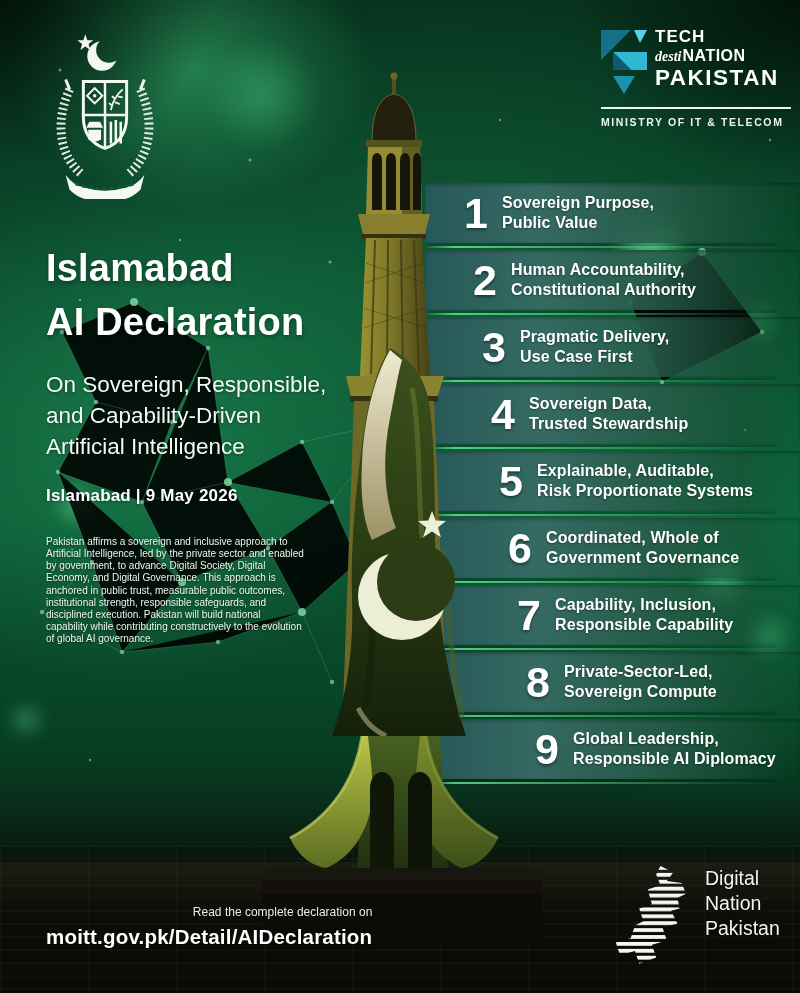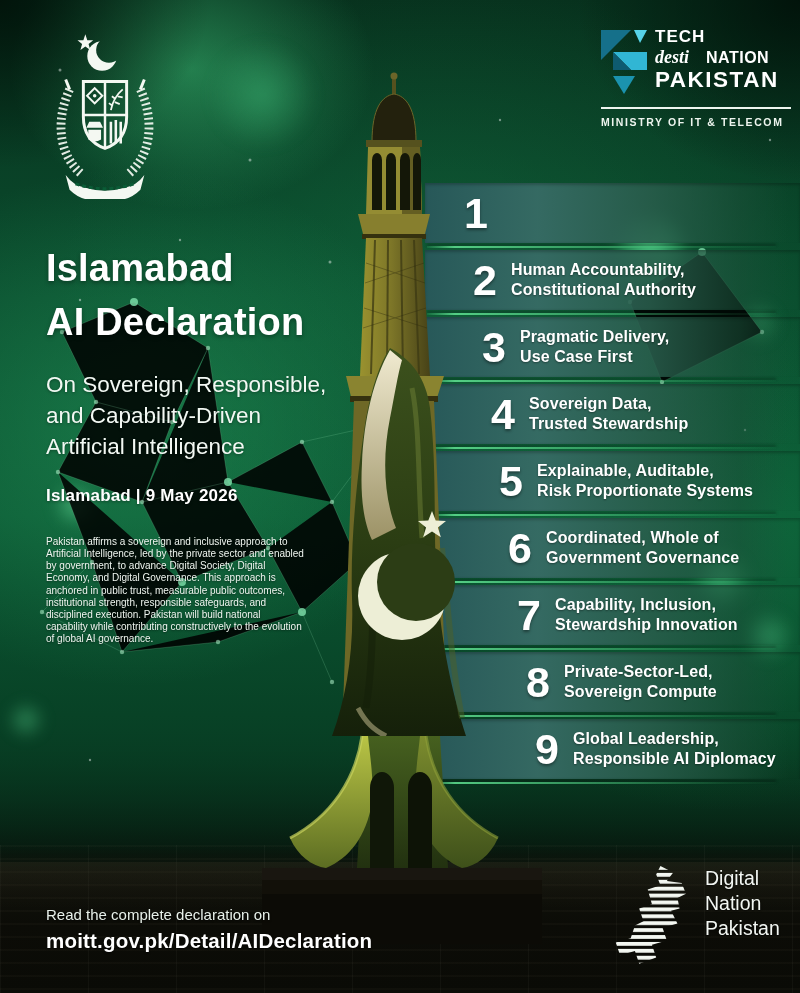--- a/index.html
+++ b/index.html
@@ -48,29 +48,29 @@
   .b1{padding-left:36px;}.b2{padding-left:45px;}.b3{padding-left:54px;}
   .b4{padding-left:63px;}.b5{padding-left:71px;}.b6{padding-left:80px;}
   .b7{padding-left:89px;}.b8{padding-left:98px;}.b9{padding-left:107px;}
   
   .emblem{left:46px;top:27px;}
   .title{left:46px;top:242px;font-size:38px;font-weight:800;line-height:1.42;letter-spacing:.2px;white-space:pre-line;text-shadow:0 2px 4px rgba(0,0,0,.35);}
   .subtitle{left:46px;top:370px;font-size:22.5px;font-weight:400;line-height:1.37;color:#f2f8f3;white-space:pre-line;text-shadow:0 1px 3px rgba(0,0,0,.35);}
   .dateline{left:46px;top:486px;font-size:17px;font-weight:700;letter-spacing:.2px;text-shadow:0 1px 3px rgba(0,0,0,.4);}
   .para{left:46px;top:536px;width:258px;font-size:10px;line-height:1.215;color:#eef5ef;text-shadow:0 1px 2px rgba(0,0,0,.45);}
   .readon{left:46px;top:905px;line-height:1.3;}
-  .readon .pre{font-size:15px;color:#e9f1ea;text-shadow:0 1px 2px rgba(0,0,0,.6);}
+  .readon .pre{font-size:12px;color:#e9f1ea;text-shadow:0 1px 2px rgba(0,0,0,.6);text-align:right;}
   .readon .url{font-size:20.5px;font-weight:700;margin-top:3px;letter-spacing:.2px;text-shadow:0 1px 2px rgba(0,0,0,.6);}
   
   .hlogo{left:601px;top:28px;width:192px;}
   .hl-top{display:flex;align-items:flex-start;}
   .hl-text{margin-left:8px;line-height:1;}
   .hl-tech{font-size:17px;font-weight:800;letter-spacing:1px;}
   .hl-nation{margin-top:3px;}
-  .hl-desti{font-family:"Liberation Serif",serif;font-style:italic;font-size:18px;font-weight:700;margin-right:17px;}
+  .hl-desti{font-family:"Liberation Serif",serif;font-style:italic;font-size:14px;font-weight:700;margin-right:1px;}
   .hl-nationb{font-size:16px;font-weight:800;letter-spacing:.5px;}
   .hl-pak{font-size:22.5px;font-weight:800;letter-spacing:1.5px;margin-top:3px;}
   .hl-rule{margin-top:7px;width:190px;height:2px;background:#eef5ef;}
   .hl-ministry{margin-top:7px;font-size:10.5px;font-weight:700;letter-spacing:1.6px;color:#eef5ef;white-space:nowrap;}
   
   .bfoot{left:614px;top:866px;display:flex;align-items:flex-start;}
   .bf-text{margin-left:13px;font-size:19.5px;font-weight:400;line-height:1.28;white-space:pre-line;color:#f2f6f2;text-shadow:0 1px 2px rgba(0,0,0,.6);}
   svg{display:block;}
 </style>
 </head>
@@ -134,20 +134,22 @@
         <circle cx="500" cy="120" r="1.2"></circle>
     </g>
   </svg>
 
   <div class="abs platform"></div>
   <div class="abs wallstrip"></div>
 
   <div class="abs plist">
     <div class="bar b1">
         <span class="num">1</span>
+        <span class="lbl">Sovereign Purpose,
+Public Value</span>
       </div>
     <div class="bar b2">
         <span class="num">2</span>
         <span class="lbl">Human Accountability,
 Constitutional Authority</span>
       </div>
     <div class="bar b3">
         <span class="num">3</span>
         <span class="lbl">Pragmatic Delivery,
 Use Case First</span>
@@ -163,21 +165,21 @@
 Risk Proportionate Systems</span>
       </div>
     <div class="bar b6">
         <span class="num">6</span>
         <span class="lbl">Coordinated, Whole of
 Government Governance</span>
       </div>
     <div class="bar b7">
         <span class="num">7</span>
         <span class="lbl">Capability, Inclusion,
-Stewardship Innovation</span>
+Responsible Capability</span>
       </div>
     <div class="bar b8">
         <span class="num">8</span>
         <span class="lbl">Private-Sector-Led,
 Sovereign Compute</span>
       </div>
     <div class="bar b9">
         <span class="num">9</span>
         <span class="lbl">Global Leadership,
 Responsible AI Diplomacy</span>

